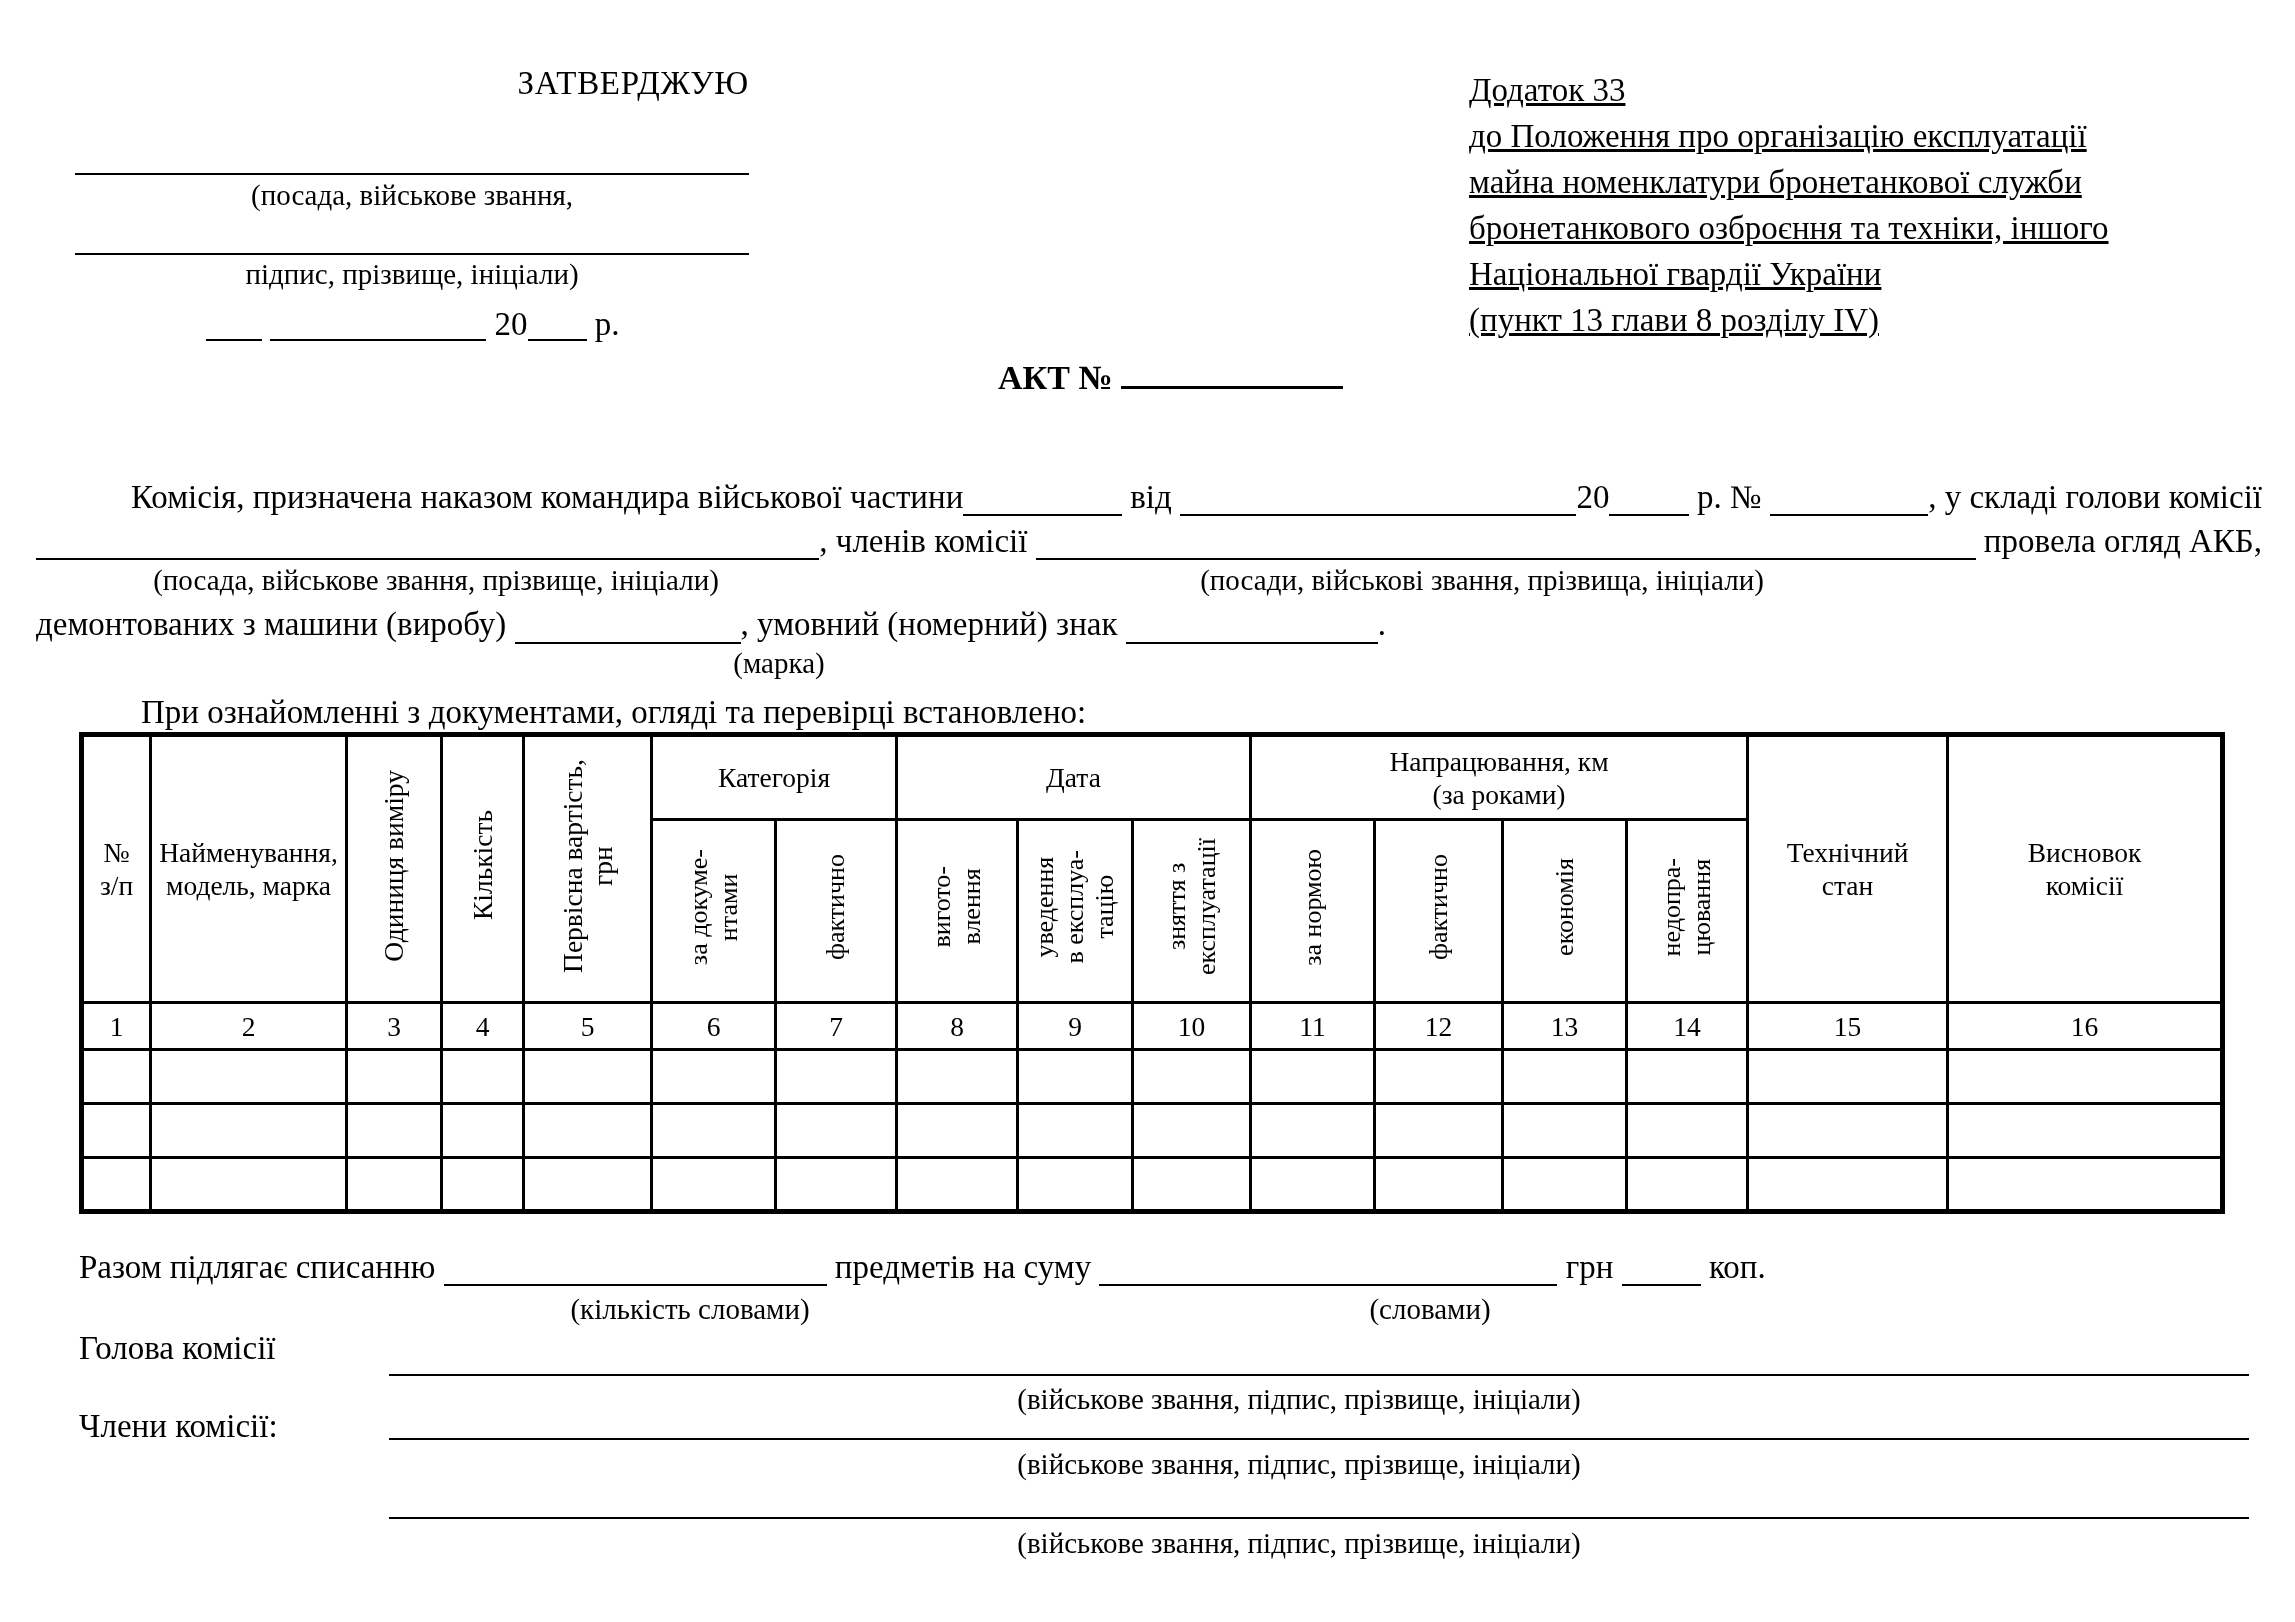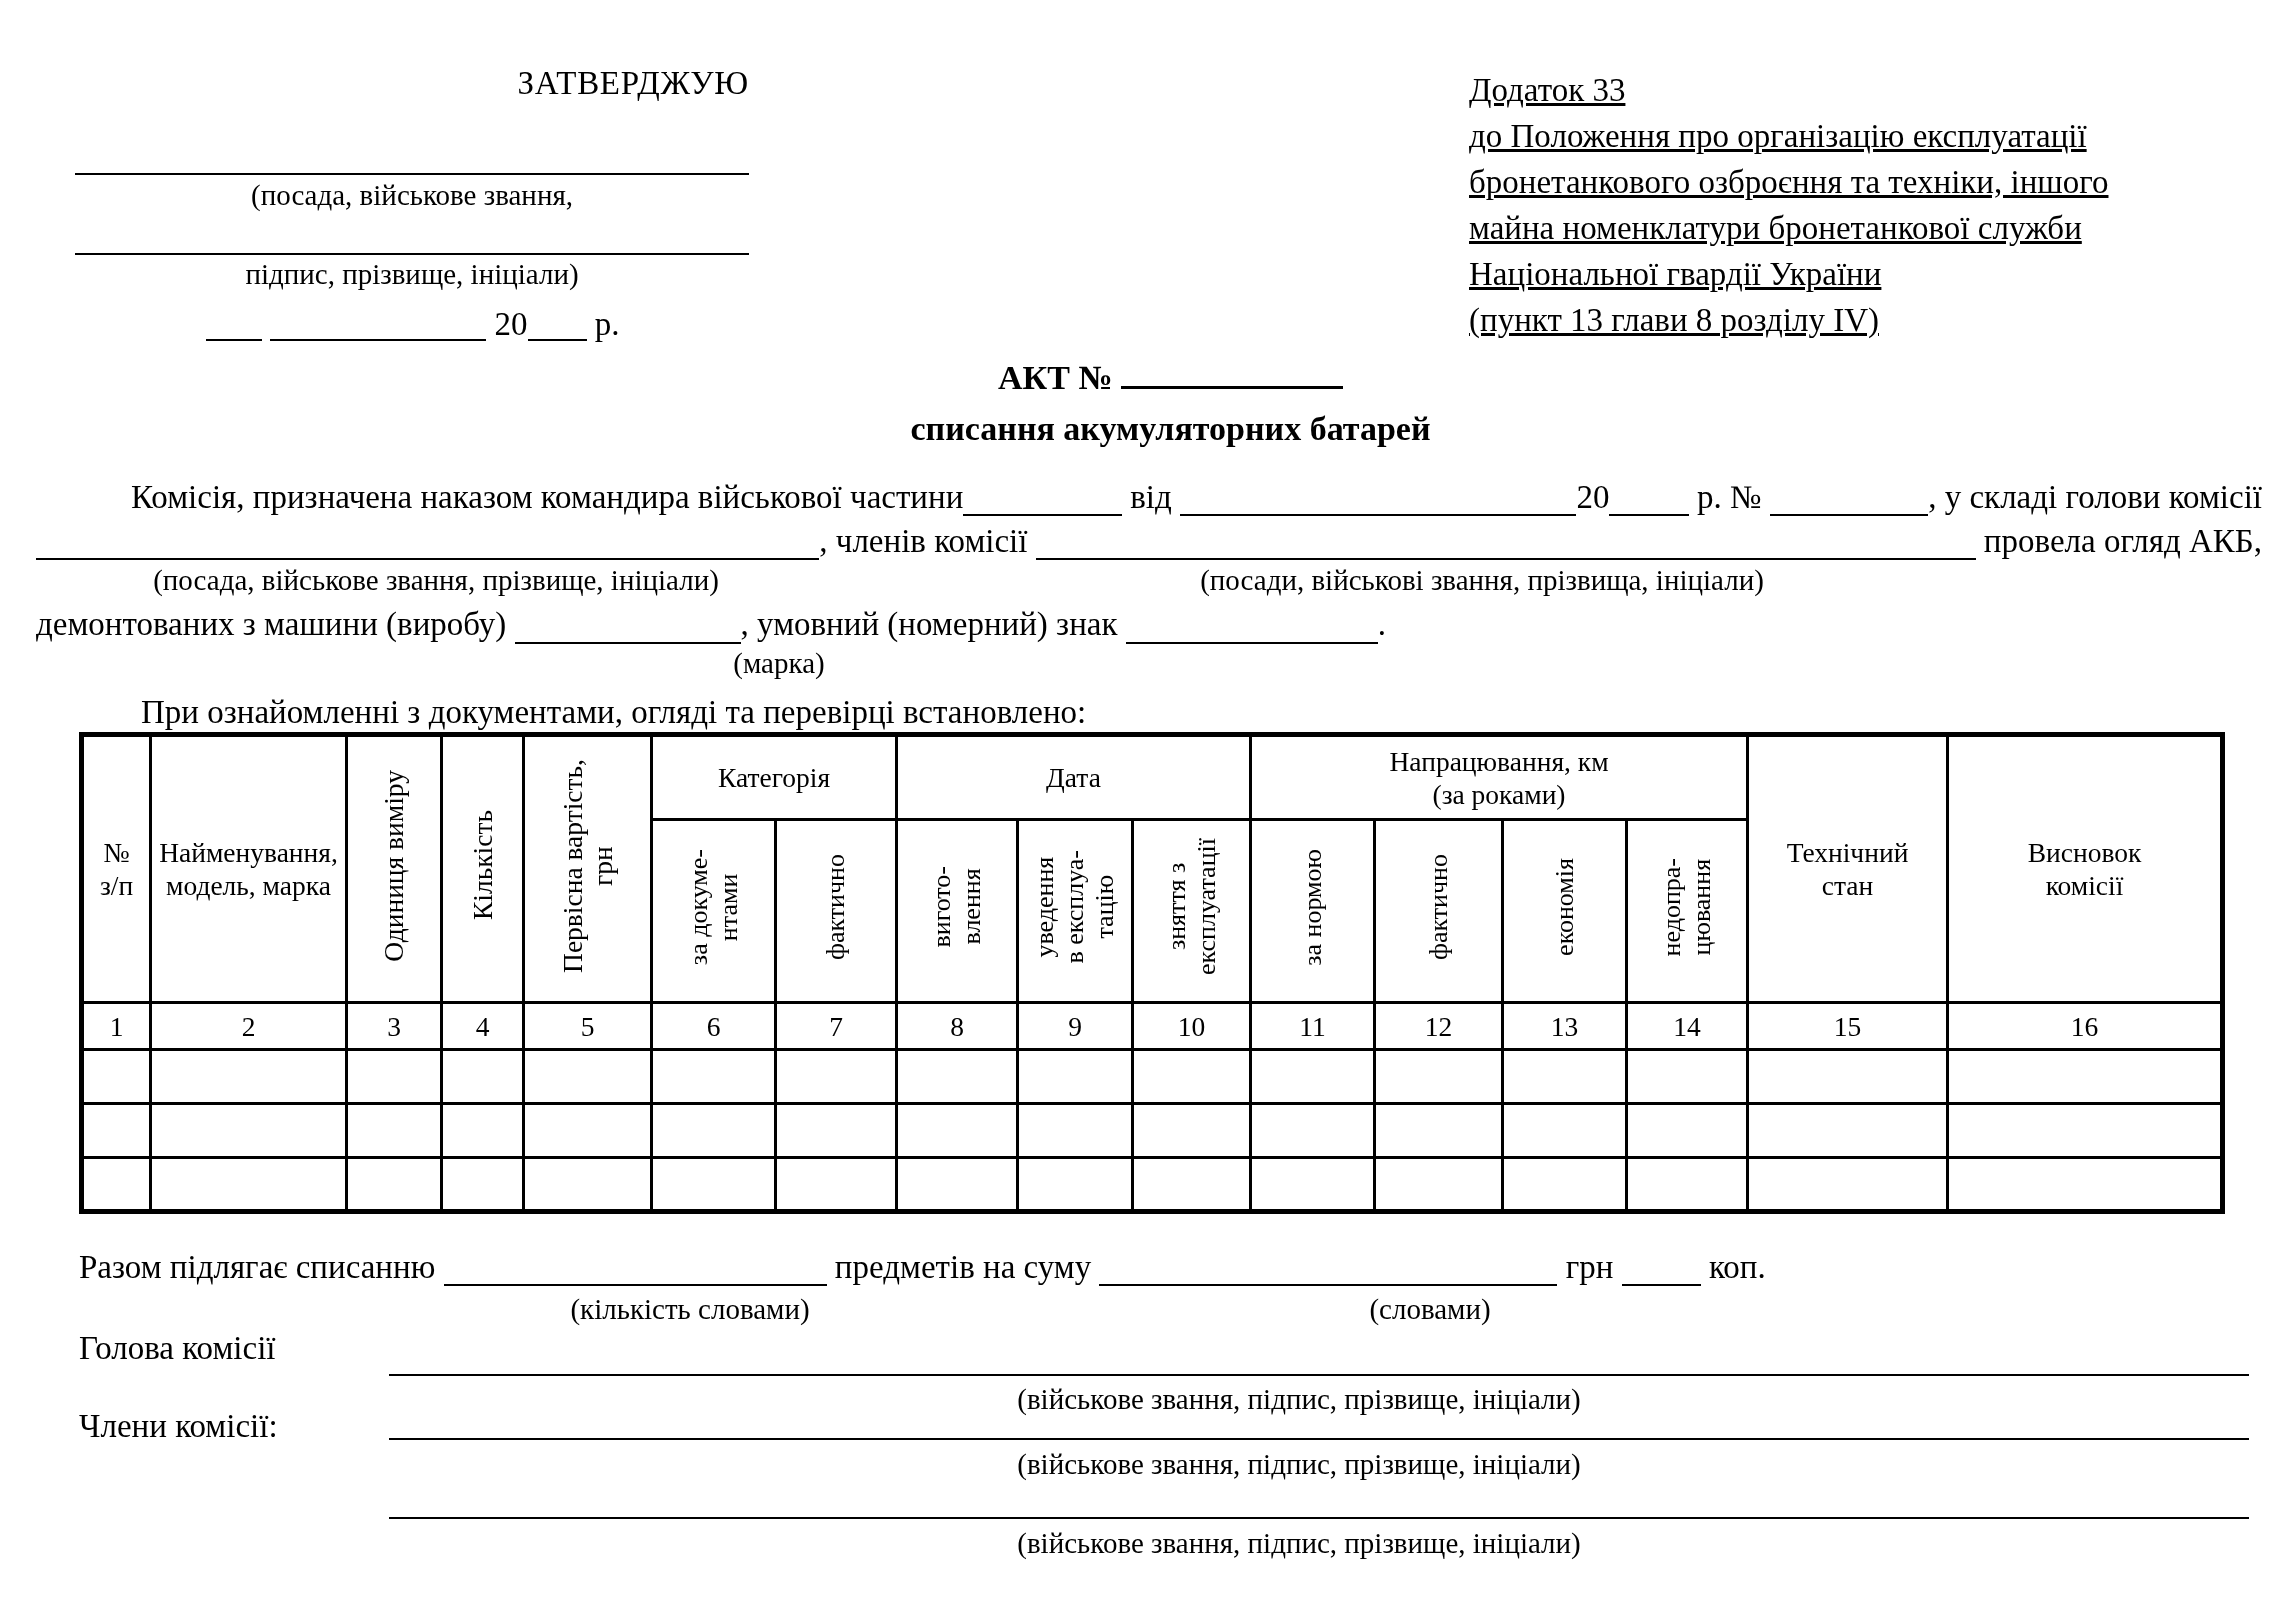--- a/index.html
+++ b/index.html
@@ -79,29 +79,28 @@
       <span class="blank" style="width:216px"></span>
       <span class="pre">&nbsp;<span>20</span></span>
       <span class="blank" style="width:59px"></span>
       <span class="pre"> р.</span>
     </div>
   </div>
 
   <div class="annex">
     <div>Додаток 33</div>
     <div>до Положення про організацію експлуатації</div>
+    <div>майна номенклатури бронетанкової служби</div>
     <div>бронетанкового озброєння та техніки, іншого</div>
-    <div>майна номенклатури бронетанкової служби</div>
     <div>Національної гвардії України</div>
     <div>(пункт 13 глави 8 розділу IV)</div>
   </div>
 
   <div class="act-title">
     <div><span class="pre">АКТ № </span><span class="tblank"></span></div>
-    <div class="sub">списання акумуляторних батарей</div>
   </div>
 
   <div class="intro">
     <div class="flexline">
       <span class="pre indent">Комісія, призначена наказом командира військової частини</span>
       <span class="blank" style="min-width:62px;flex-grow:2"></span>
       <span class="pre"> від </span>
       <span class="blank" style="min-width:242px;flex-grow:5"></span>
       <span class="pre">20</span>
       <span class="blank" style="min-width:56px;flex-grow:1"></span>

